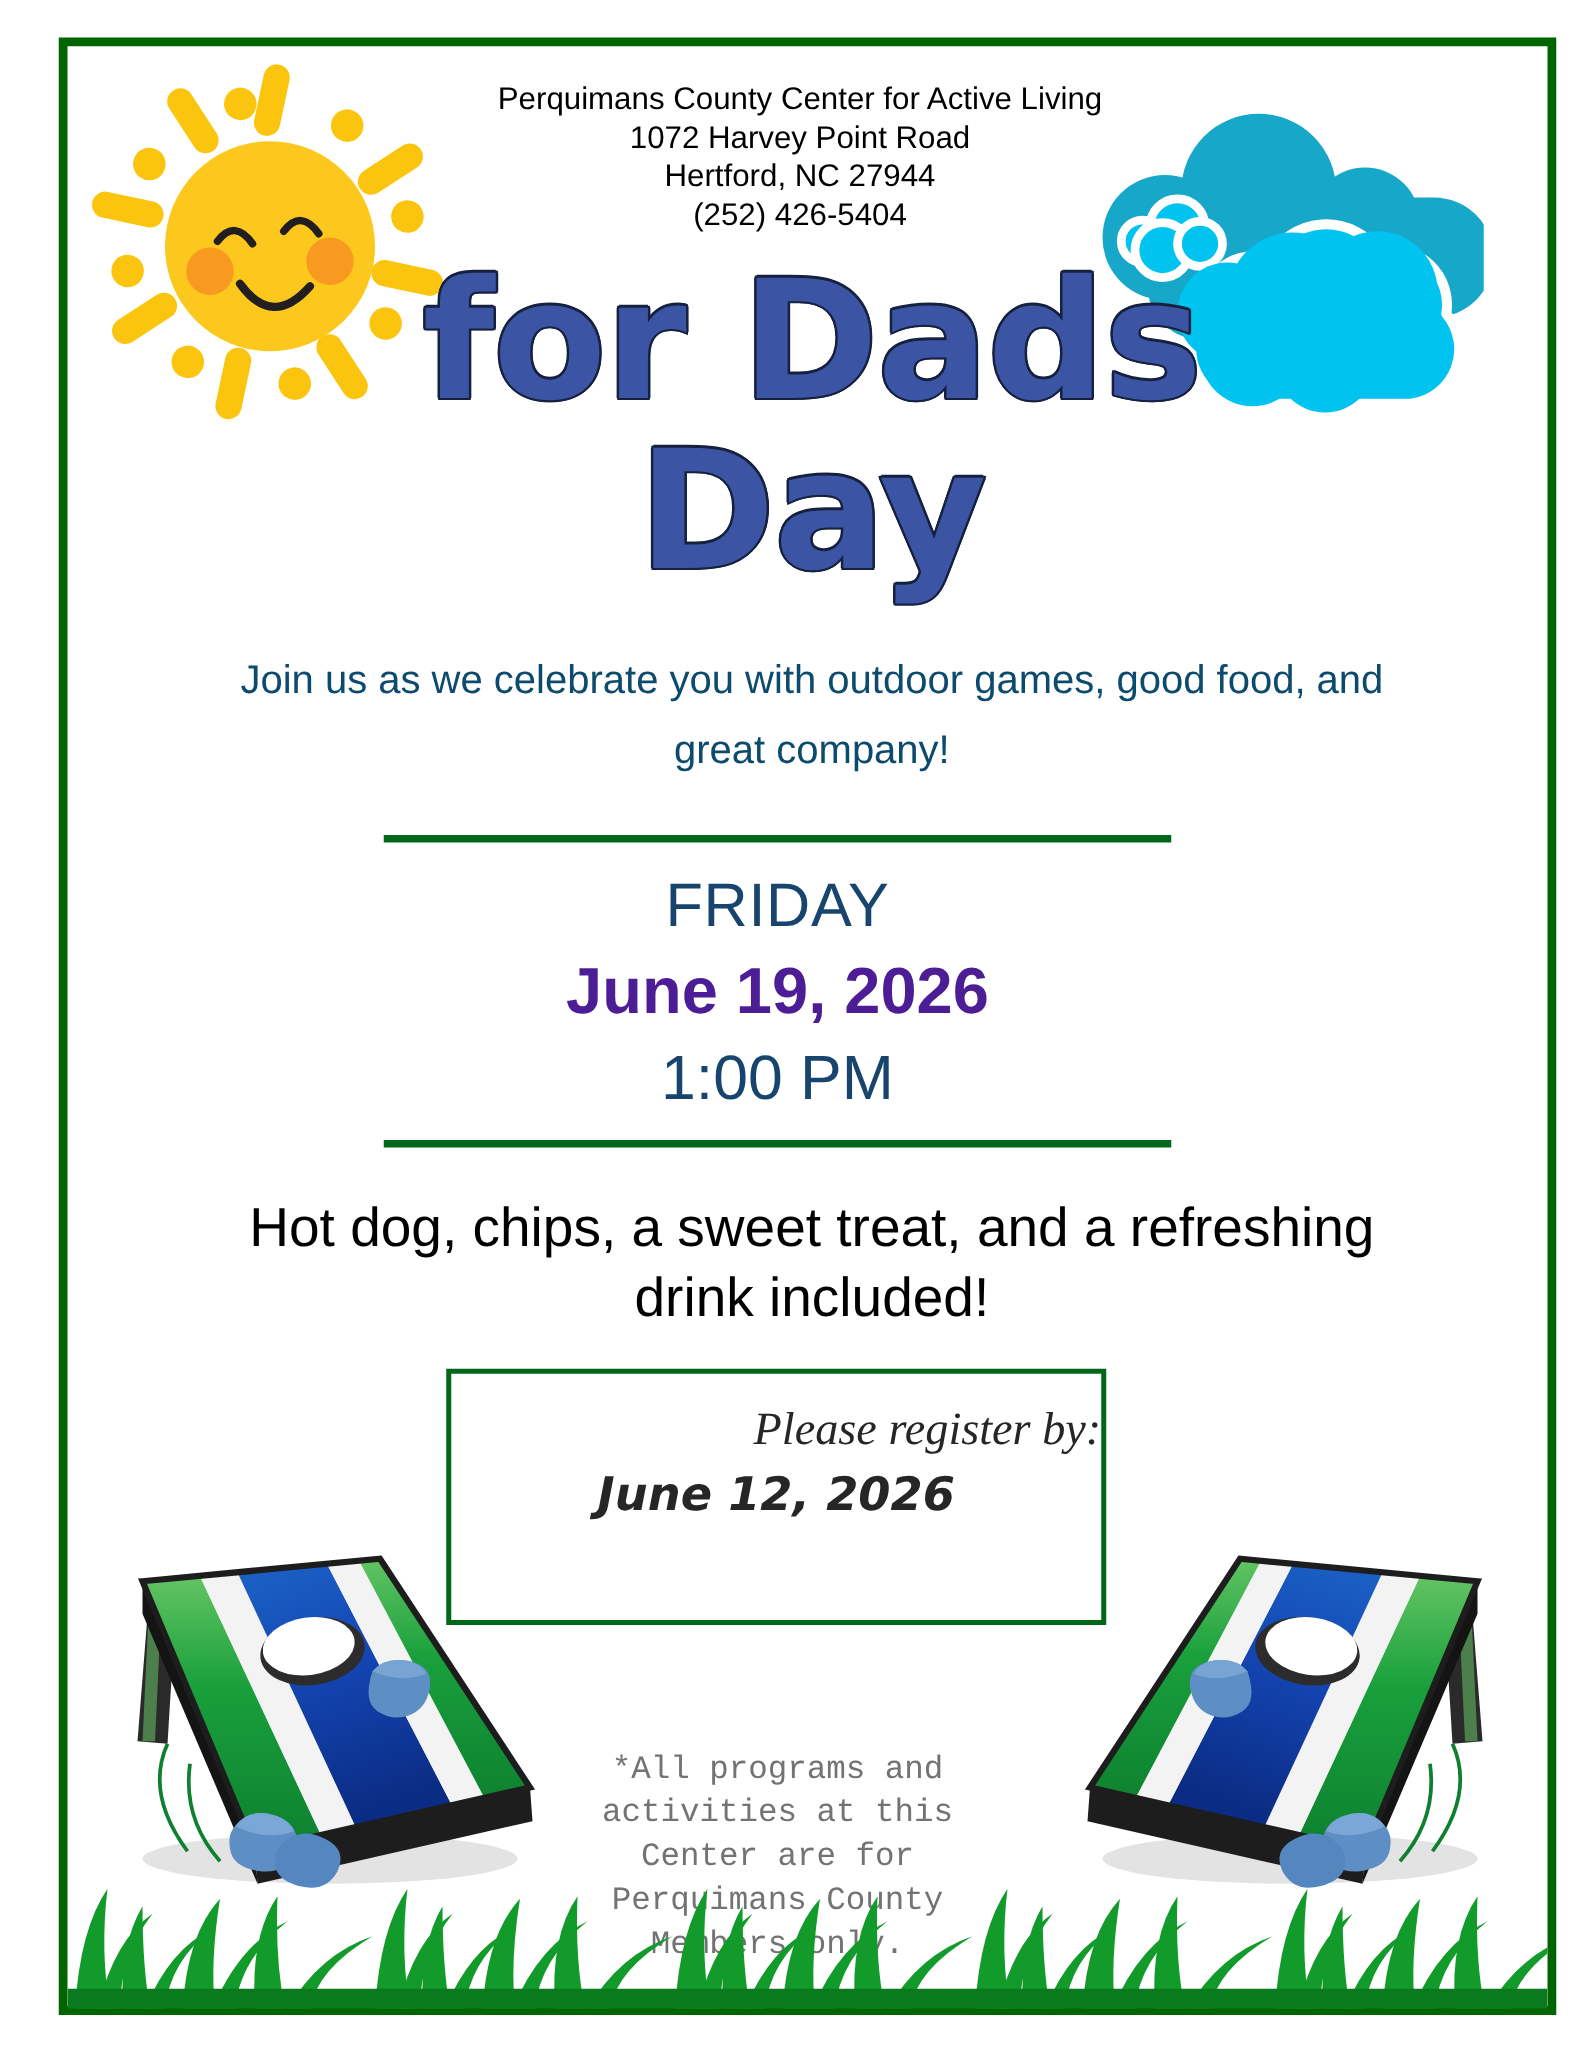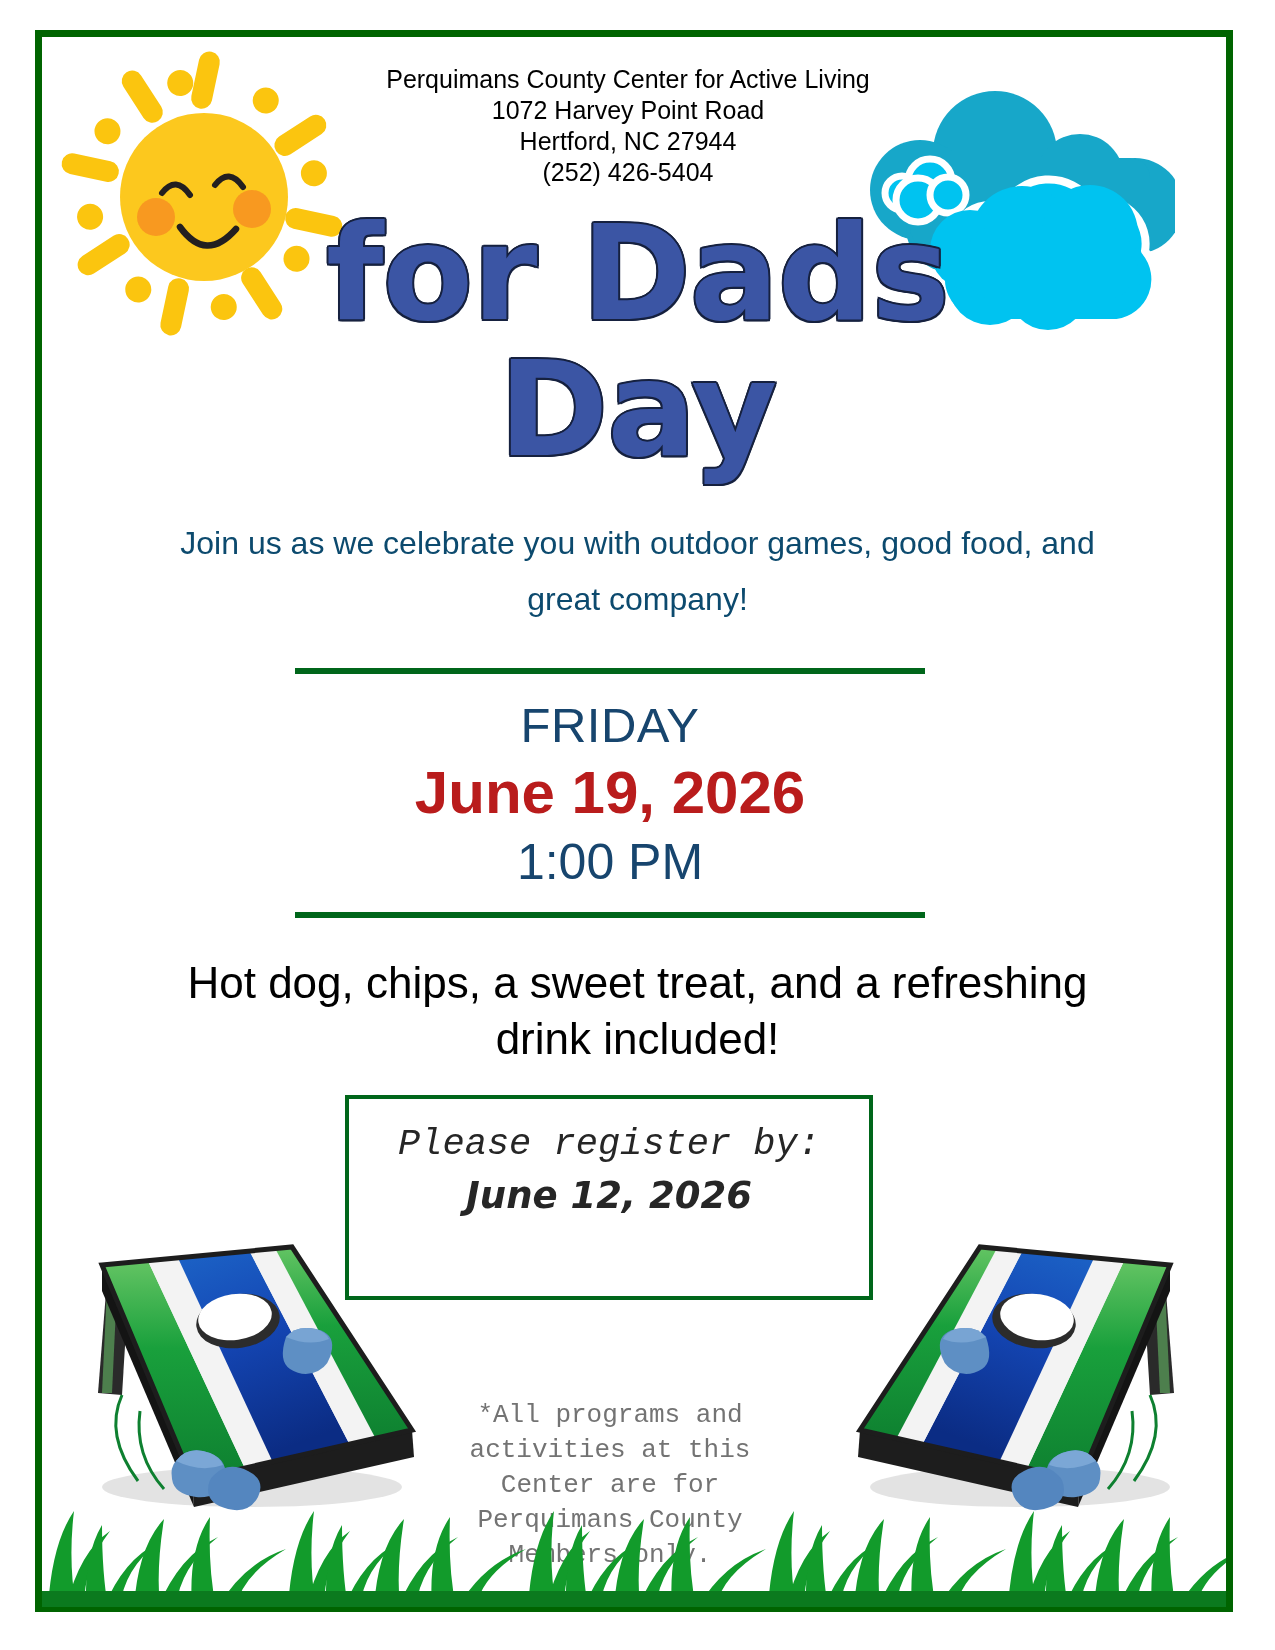--- a/index.html
+++ b/index.html
@@ -11,21 +11,21 @@
     width: 1275px;
     height: 1650px;
     position: relative;
     overflow: hidden;
     font-family: "Liberation Sans", sans-serif;
   }
 
   
   #page {
     position: absolute;
-    left: 0; top: 0;
+    left: 12px; top: 0;
     width: 1061px;
     height: 1650px;
     background: #ffffff;
     padding-left: 12px;
   }
   #flyer-border {
     position: absolute;
     left: 35px;
     top: 30px;
     width: 1198px;
@@ -102,24 +102,24 @@
   #rule-top { margin-bottom: 22px; }
   #rule-bottom { margin-top: 20px; }
 
   #day-name {
     font-size: 49px;
     line-height: 58px;
     color: #17456E;
     letter-spacing: 0.5px;
   }
   #event-date {
-    font-size: 60px;
+    font-size: 52px;
     line-height: 78px;
     font-weight: 700;
-    color: #b91c1c;
+    color: #4c1d95;
   }
   #event-time {
     font-size: 50px;
     line-height: 60px;
     color: #17456E;
   }
 
   
   #meal-text {
     position: absolute;
@@ -143,21 +143,22 @@
     box-sizing: border-box;
     background: #ffffff;
     text-align: center;
   }
   #register-label {
     margin-top: 22px;
     font-size: 37px;
     line-height: 46px;
     font-style: italic;
     color: #262626;
-    font-family: Liberation Mono, monospace;
+    font-family: Liberation Serif, serif;
+    text-align: right;
   }
   #register-date {
     margin-top: 6px;
     font-size: 37px;
     line-height: 46px;
     font-style: italic;
     font-weight: 700;
     color: #262626;
     font-family: "DejaVu Sans", sans-serif;
   }

